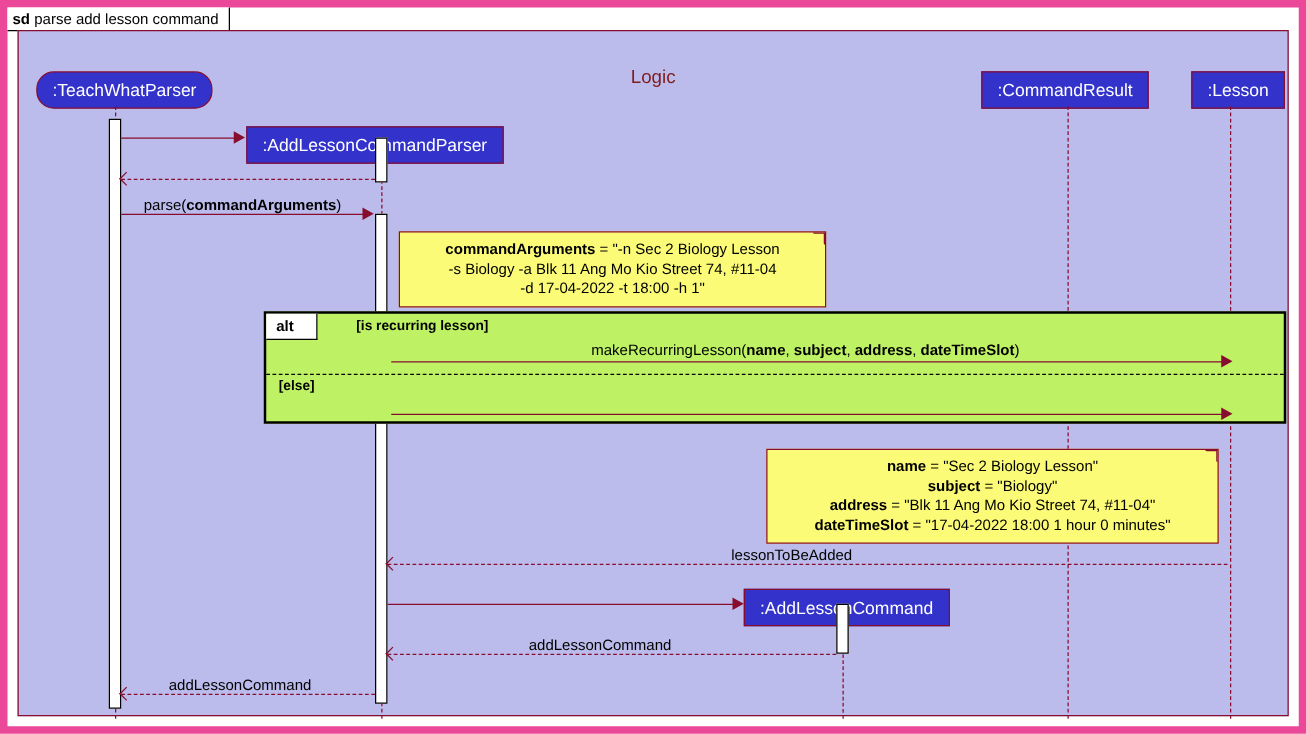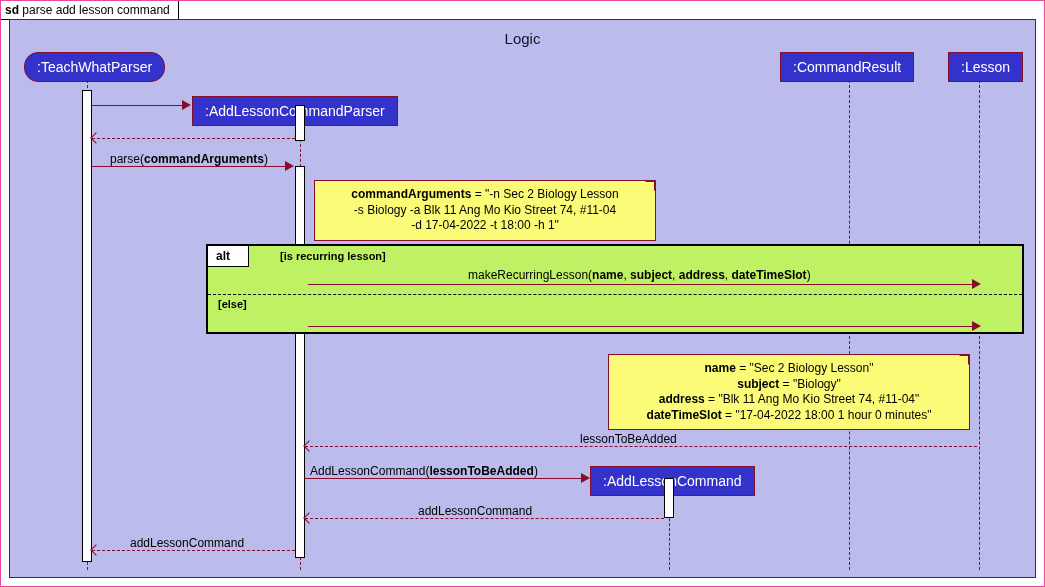--- a/index.html
+++ b/index.html
@@ -1,21 +1,21 @@
 <!DOCTYPE html>
 <html><head>
 <meta charset="utf-8">
 <style>
 * { margin:0; padding:0; box-sizing:border-box; }
 body { font-family: Arial, sans-serif; font-size:12px; background:#fff; }
-.outer { width:1045px; height:587px; border:1px solid #ec4899; position:relative; background:#fff; }
+.outer { width:1045px; height:587px; border:6px solid #ec4899; position:relative; background:#fff; }
 .sd-tab { position:absolute; top:0; left:0; border-bottom:1px solid #000; border-right:1px solid #000; padding:2px 8px 2px 4px; background:#fff; }
 .sd-tab b { font-weight:bold; }
 .frame { position:absolute; top:18px; left:8px; right:8px; bottom:8px; border:1.5px solid #870d2e; background:#bcbcec; }
-.frame-label { position:absolute; top:10px; left:50%; transform:translateX(-50%); color:#0f172a; font-size:15px; }
+.frame-label { position:absolute; top:28px; left:50%; transform:translateX(-50%); color:#7f1d1d; font-size:15px; }
 .part-box { position:absolute; background:#3333cc; color:#fff; border:1.5px solid #870d2e; padding:6px 12px; font-size:14px; text-align:center; white-space:nowrap; }
 .lifeline { position:absolute; border-left:1.5px dashed #870d2e; }
 .activation { position:absolute; width:10px; background:#fff; border:1px solid #000; }
 .msg { position:absolute; font-size:12px; text-align:center; white-space:nowrap; }
 .arrow-solid { position:absolute; height:0; border-top:1.5px solid #870d2e; }
 .arrow-dashed { position:absolute; height:0; border-top:1.5px dashed #870d2e; }
 .arrow-head-r { position:absolute; width:0; height:0; border-top:5px solid transparent; border-bottom:5px solid transparent; border-left:9px solid #870d2e; }
 .arrow-head-open-l { position:absolute; width:8px; height:8px; border-left:1.5px solid #870d2e; border-bottom:1.5px solid #870d2e; transform:rotate(45deg); }
 .note { position:absolute; background:#fbfb77; border:1.5px solid #870d2e; padding:6px 10px; font-size:12px; text-align:center; line-height:1.3; }
 .note::after { content:""; position:absolute; top:0; right:0; width:0; height:0; border-left:10px solid transparent; border-top:10px solid #870d2e; }
@@ -87,21 +87,20 @@
       <b>name</b><span> = "Sec 2 Biology Lesson"</span><br>
       <b>subject</b><span> = "Biology"</span><br>
       <b>address</b><span> = "Blk 11 Ang Mo Kio Street 74, #11-04"</span><br>
       <b>dateTimeSlot</b><span> = "17-04-2022 18:00 1 hour 0 minutes"</span>
     </div>
 
     <div class="msg" style="top:412px; left:570px;">lessonToBeAdded</div>
     <div class="arrow-dashed" style="top:426px; left:295px; width:672px;"></div>
     <div class="arrow-head-open-l" style="top:422px; left:295px;"></div>
 
-    <div class="msg" style="top:444px; left:300px;">AddLessonCommand(<b>lessonToBeAdded</b>)</div>
     <div class="arrow-solid" style="top:458px; left:295px; width:278px;"></div>
     <div class="arrow-head-r" style="top:453px; left:571px;"></div>
 
     <div class="msg" style="top:484px; left:408px;">addLessonCommand</div>
     <div class="arrow-dashed" style="top:498px; left:295px; width:359px;"></div>
     <div class="arrow-head-open-l" style="top:494px; left:295px;"></div>
 
     <div class="msg" style="top:516px; left:120px;">addLessonCommand</div>
     <div class="arrow-dashed" style="top:530px; left:82px; width:203px;"></div>
     <div class="arrow-head-open-l" style="top:526px; left:82px;"></div>

